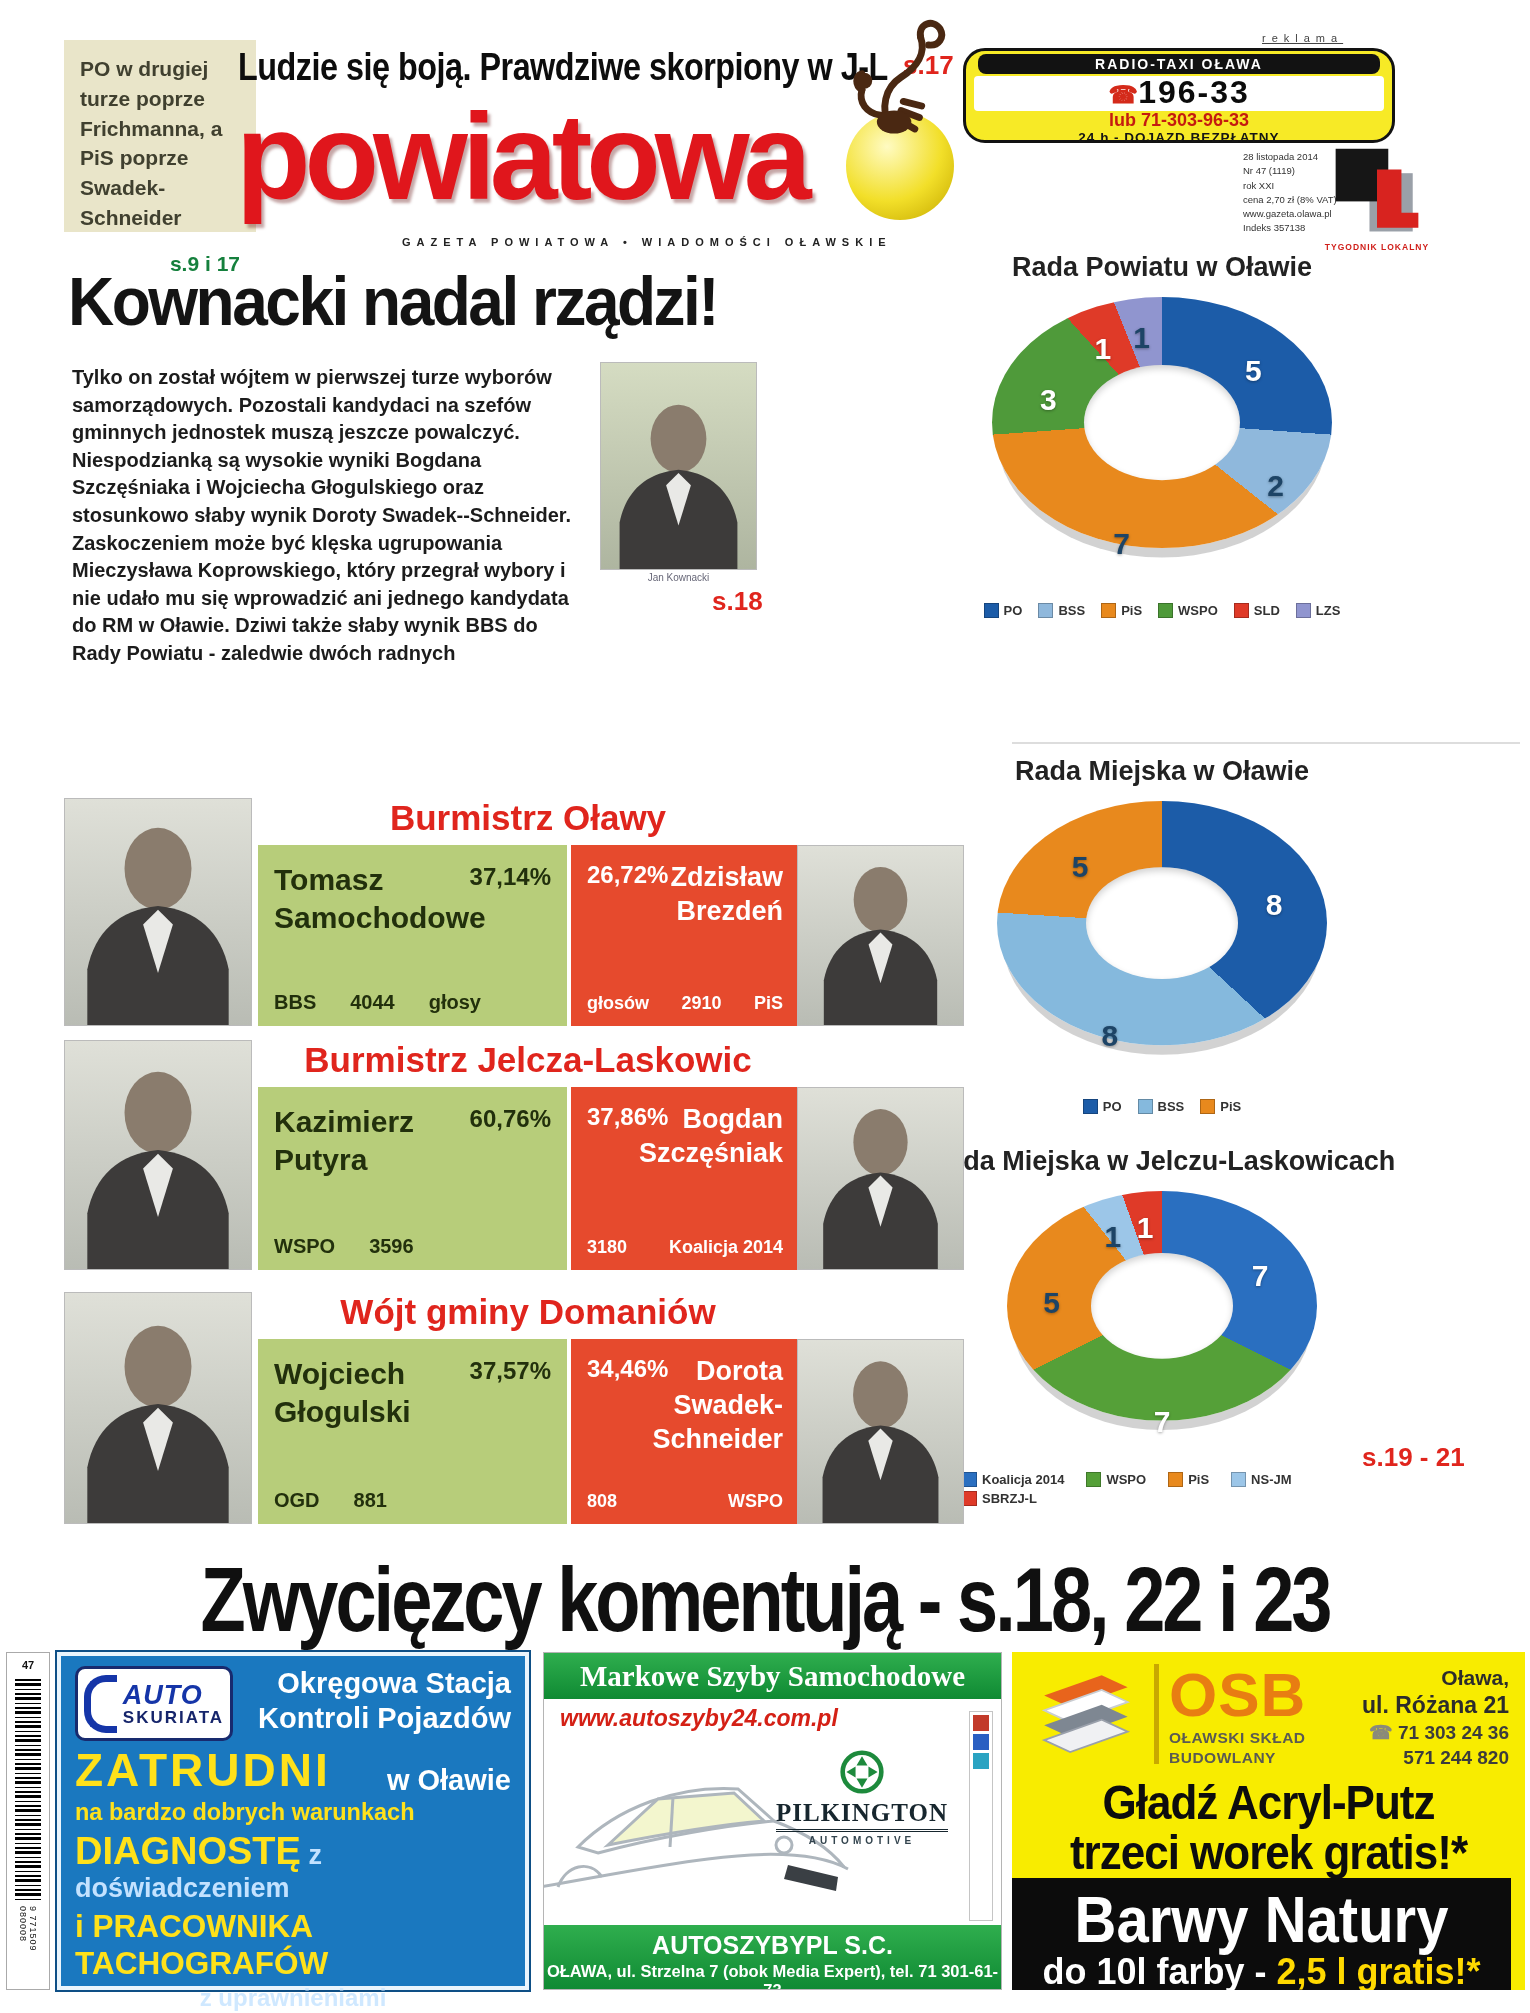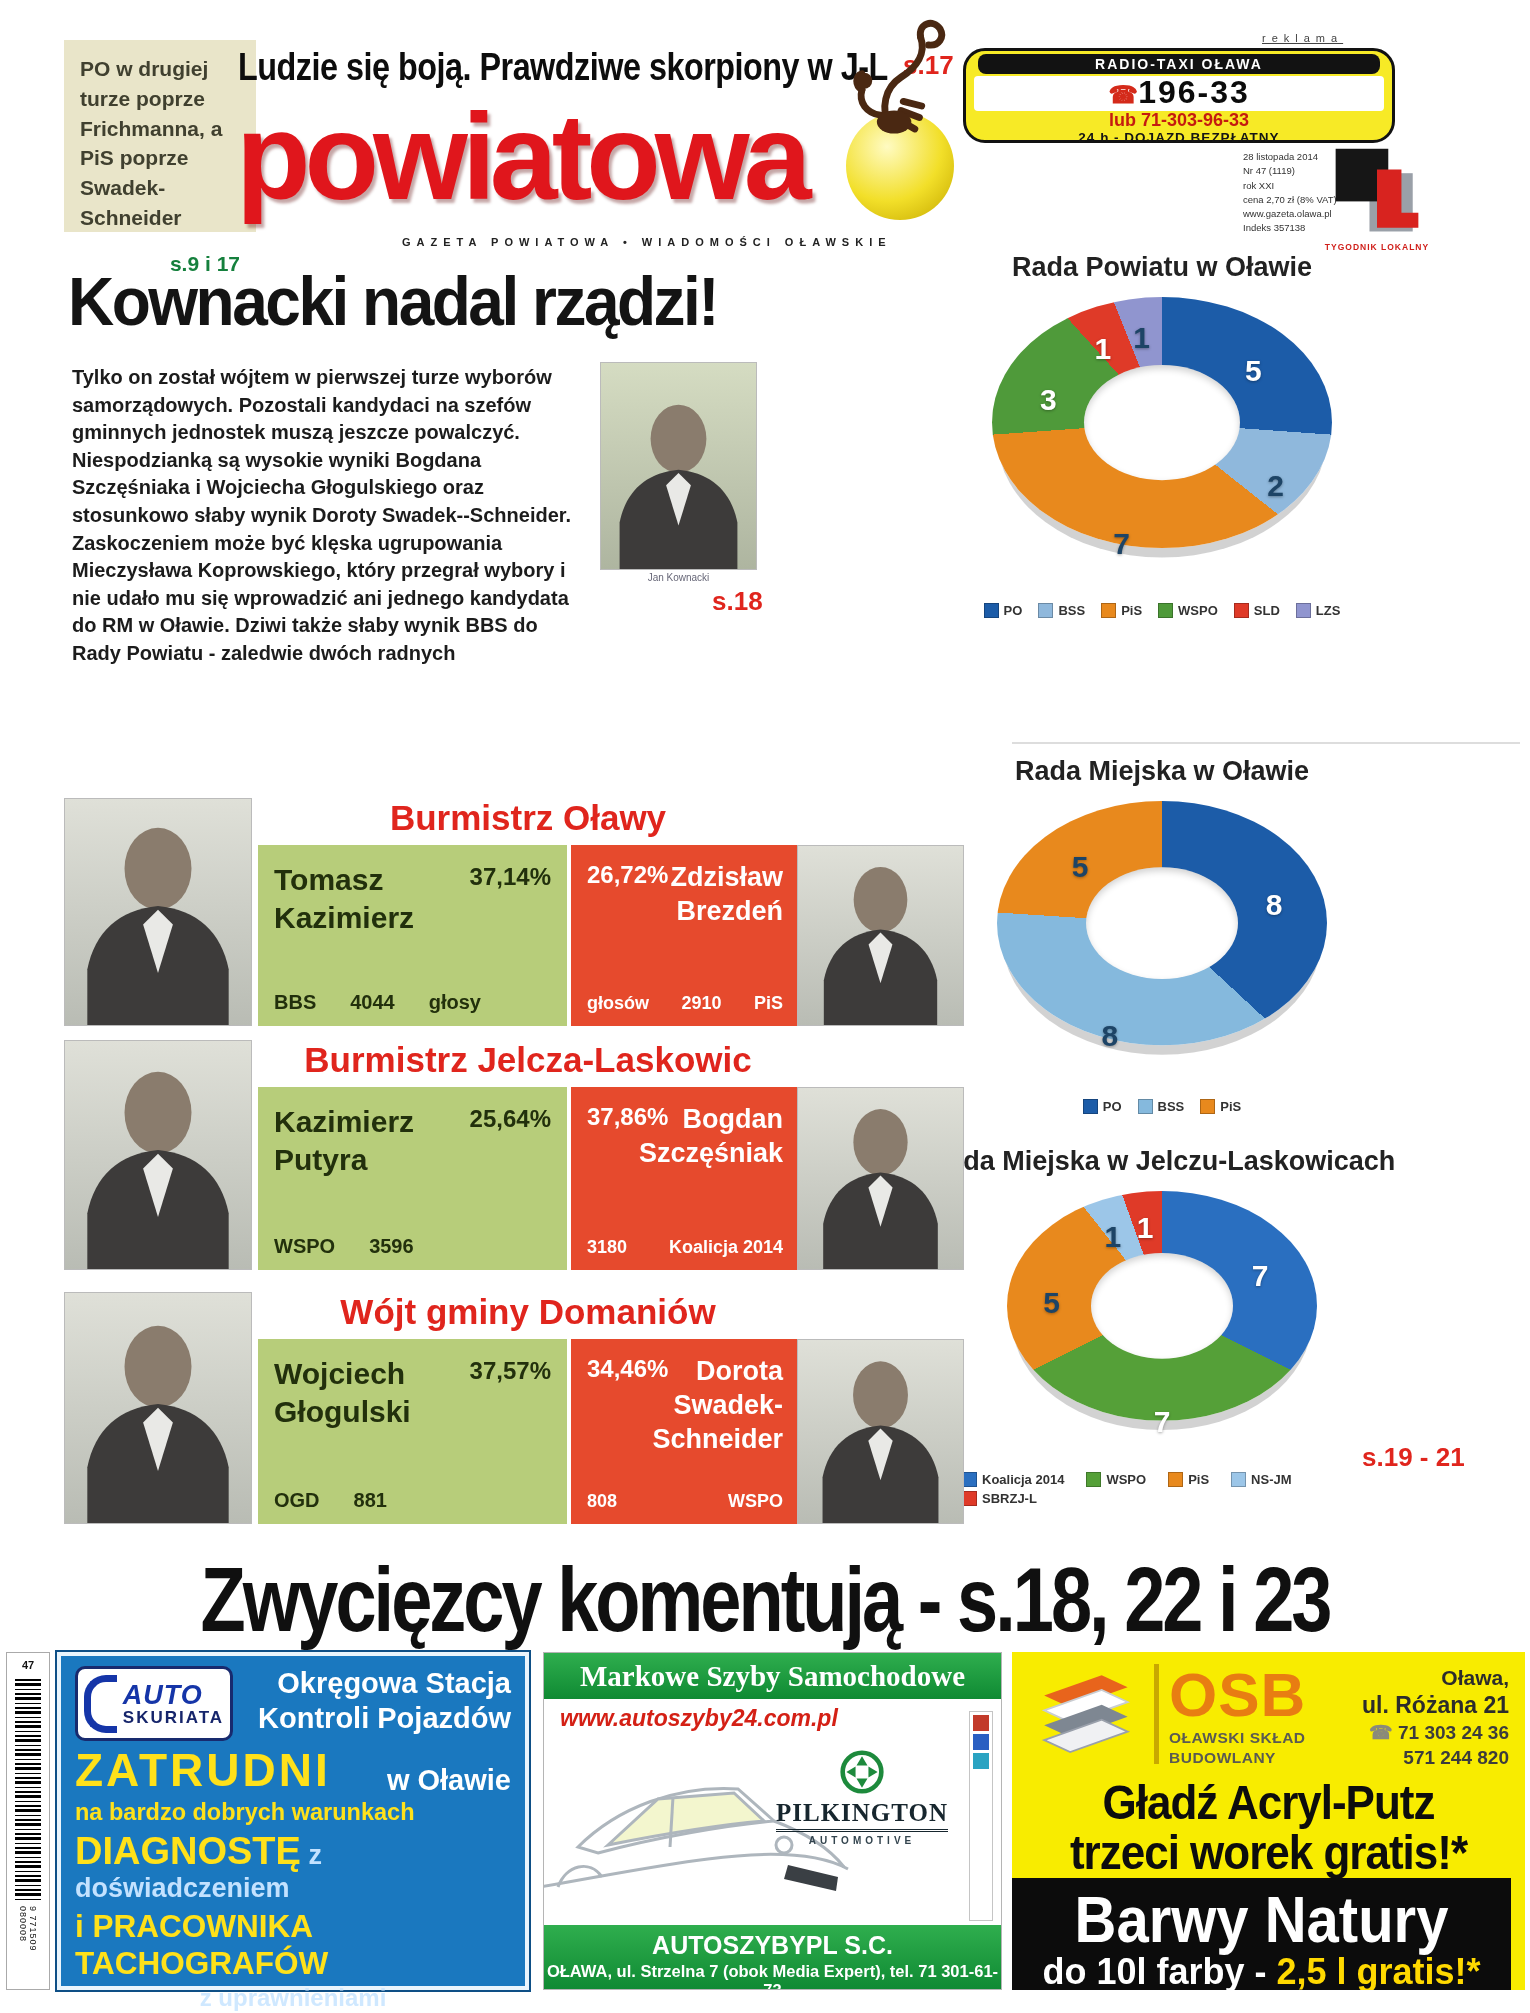--- a/index.html
+++ b/index.html
@@ -344,21 +344,21 @@
   <div class="race" style="top:798px;height:228px;">
     <div class="race-title">Burmistrz Oławy</div>
     <div class="photo winner">
         <svg viewBox="0 0 100 120" preserveAspectRatio="xMidYMax meet">
     <ellipse cx="50" cy="36" rx="18" ry="22" fill="#8a7c6d"></ellipse>
     <path d="M50 56 C 29 58 16 70 12 90 L 12 120 L 88 120 L 88 90 C 84 70 71 58 50 56 Z" fill="#3d3b3a"></path>
     <path d="M50 58 L 42 66 L 50 92 L 58 66 Z" fill="#e9e9e6"></path>
         </svg>
       </div>
     <div class="box green">
-      <div class="w-name">Tomasz Kazimierz</div>
+      <div class="w-name">Tomasz Samochodowe</div>
       <div class="w-pct">37,14%</div>
       <div class="box-bottom">
         <span>BBS</span>
         <span>4044</span>
         <span>głosy</span>
       </div>
     </div>
     <div class="box red">
       <div class="r-pct">26,72%</div>
       <div class="r-name">Zdzisław Brezdeń</div>
@@ -381,21 +381,21 @@
     <div class="race-title">Burmistrz Jelcza-Laskowic</div>
     <div class="photo winner">
         <svg viewBox="0 0 100 120" preserveAspectRatio="xMidYMax meet">
     <ellipse cx="50" cy="36" rx="18" ry="22" fill="#8a7c6d"></ellipse>
     <path d="M50 56 C 29 58 16 70 12 90 L 12 120 L 88 120 L 88 90 C 84 70 71 58 50 56 Z" fill="#3d3b3a"></path>
     <path d="M50 58 L 42 66 L 50 92 L 58 66 Z" fill="#e9e9e6"></path>
         </svg>
       </div>
     <div class="box green">
       <div class="w-name">Kazimierz Putyra</div>
-      <div class="w-pct">25,64%</div>
+      <div class="w-pct">60,76%</div>
       <div class="box-bottom">
         <span>WSPO</span>
         <span>3596</span>
         <span></span>
       </div>
     </div>
     <div class="box red">
       <div class="r-pct">37,86%</div>
       <div class="r-name">Bogdan Szczęśniak</div>
       <div class="box-bottom">

